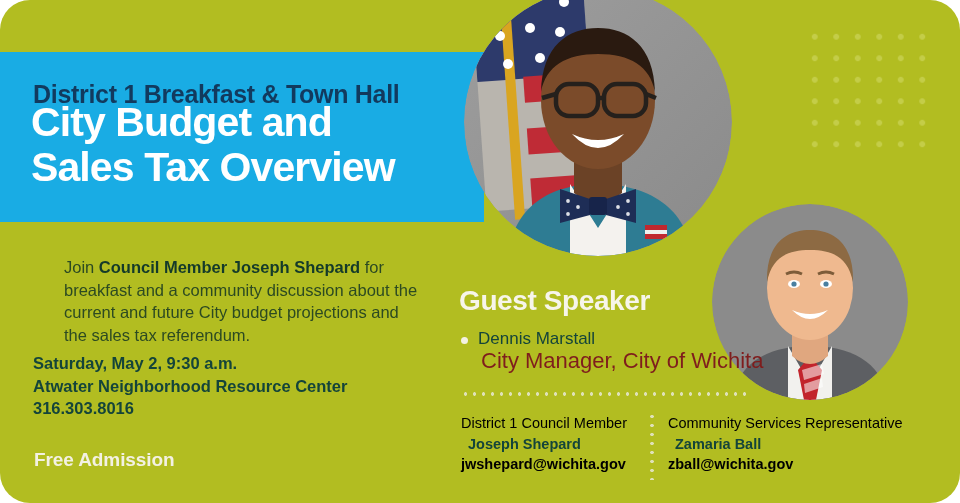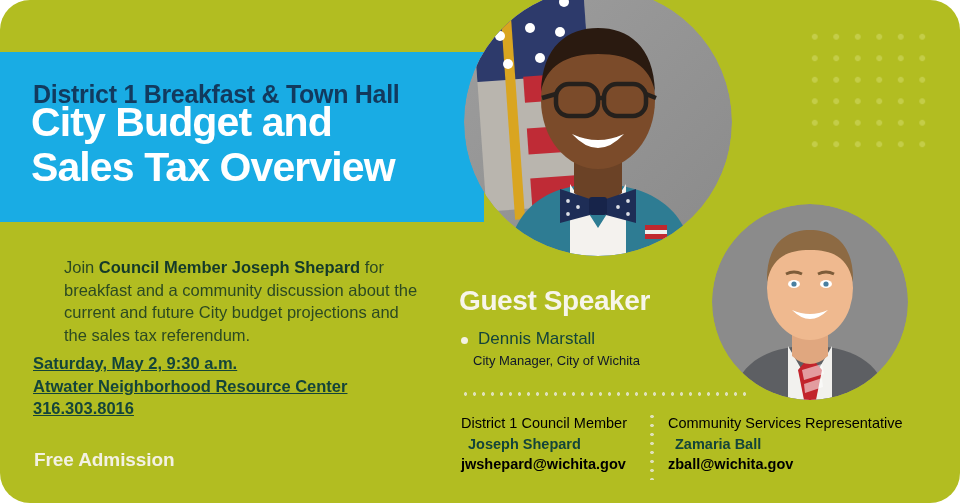--- a/index.html
+++ b/index.html
@@ -100,21 +100,20 @@
 
   #details-block {
     position: absolute;
     left: 33px;
     top: 352px;
     width: 390px;
     font-size: 16.5px;
     line-height: 22.5px;
     font-weight: 700;
     color: #14443a;
-    text-decoration: underline;
   }
   #details-block span { display: block; white-space: nowrap; }
 
   #free-admission {
     position: absolute;
     left: 34px;
     top: 449px;
     font-size: 19px;
     font-weight: 700;
     letter-spacing: -0.1px;
@@ -149,23 +148,23 @@
   #guest-name {
     display: block;
     margin-left: 17px;
     font-size: 17px;
     font-weight: 400;
     color: #14443a;
     line-height: 21px;
   }
   #guest-role {
     display: block;
-    margin-left: 12px;
-    font-size: 13px;
-    color: #0f172a;
+    margin-left: 20px;
+    font-size: 22px;
+    color: #7f1d1d;
     line-height: 23px;
     white-space: nowrap;
   }
 
   
   #divider-horizontal {
     position: absolute;
     left: 461px;
     top: 392px;
     width: 286px;

